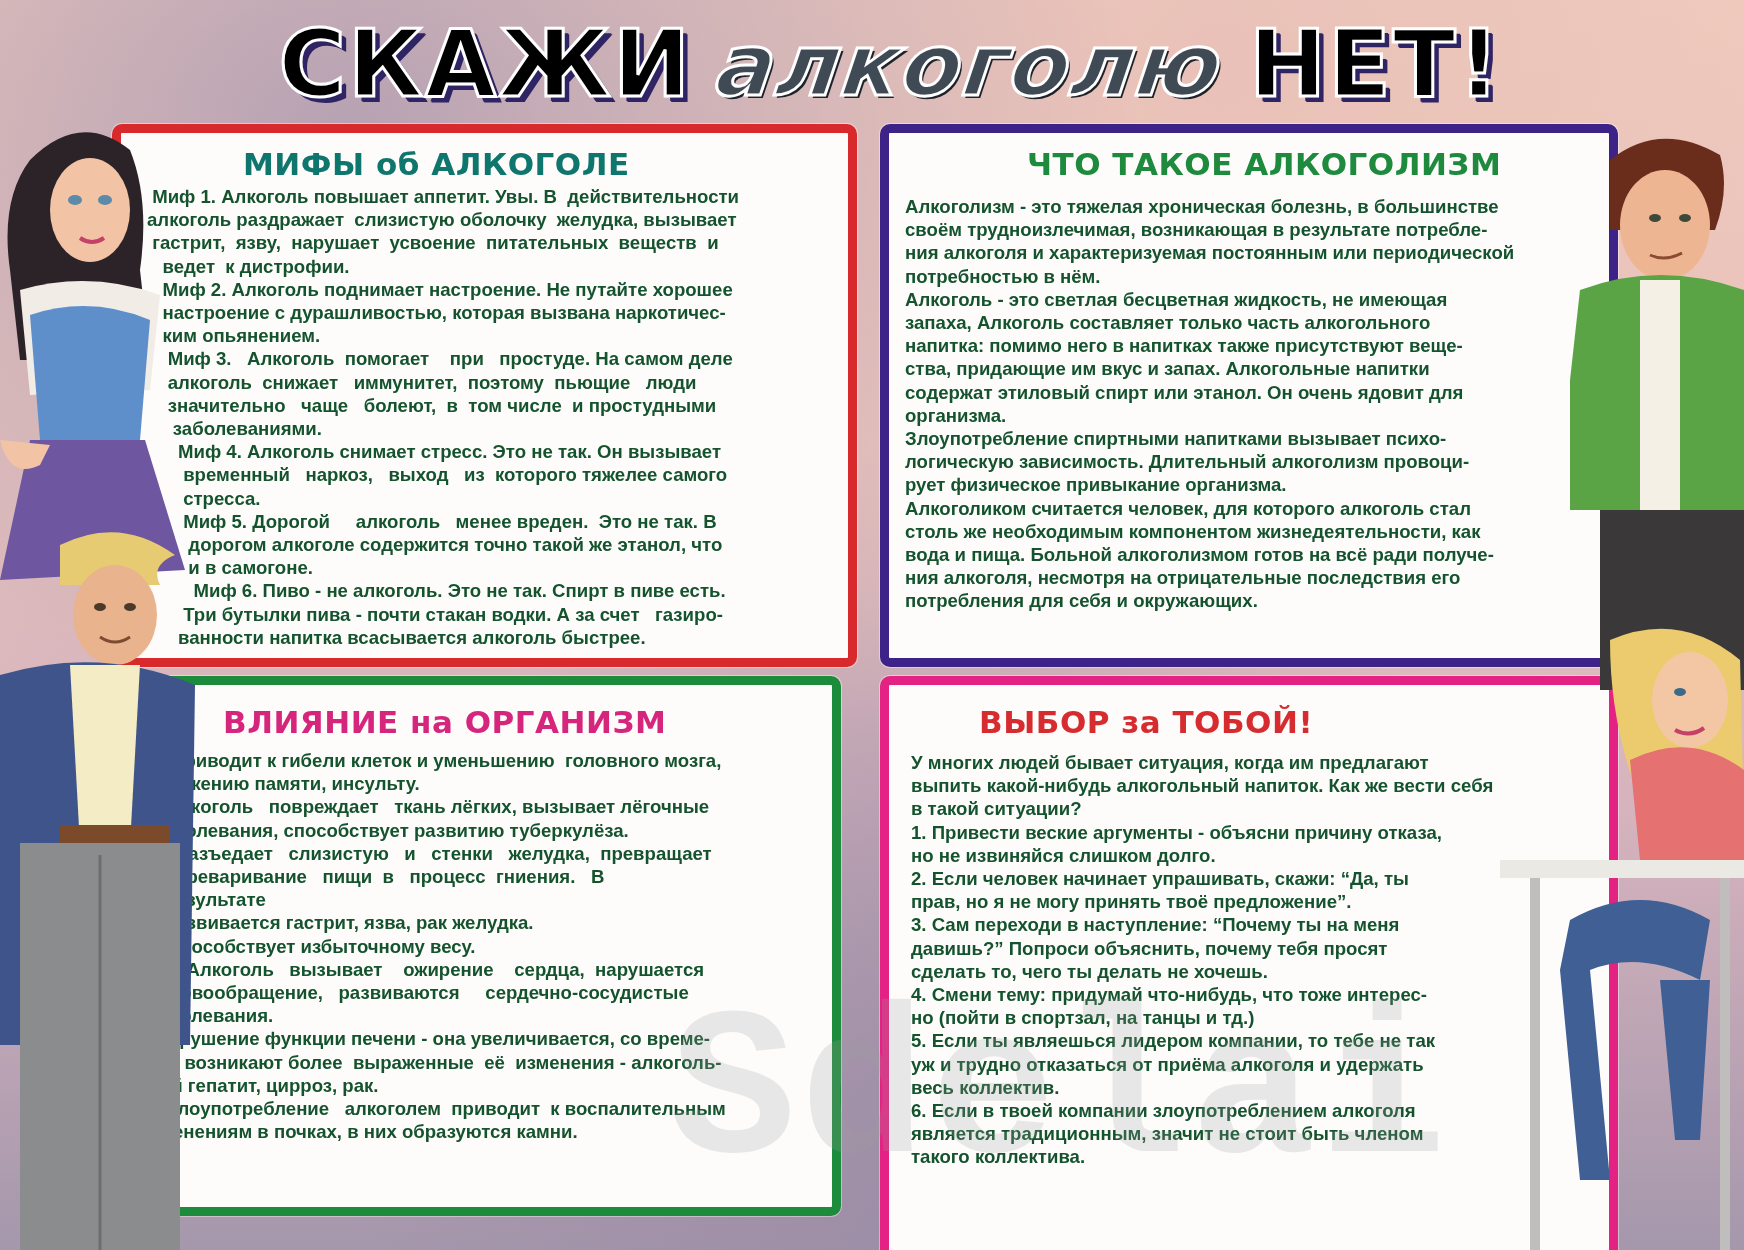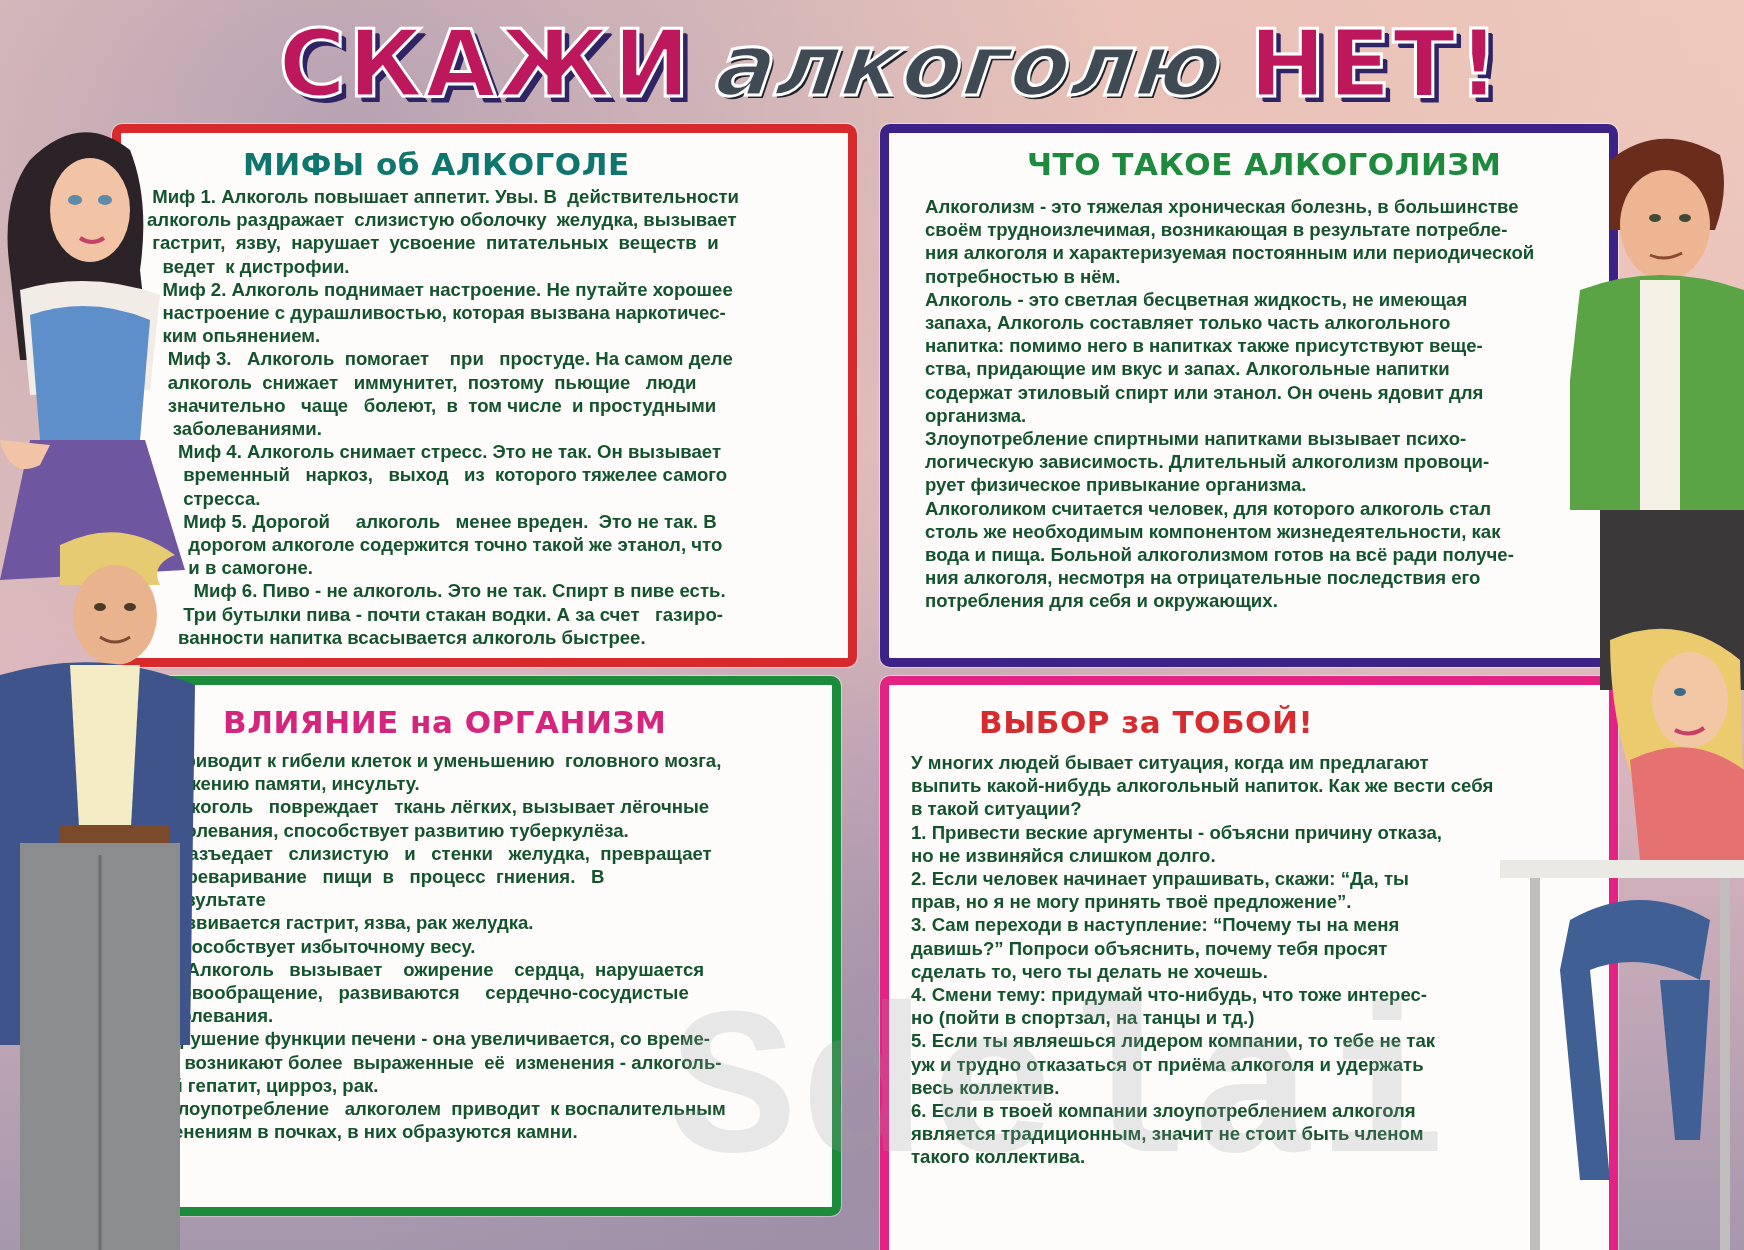--- a/index.html
+++ b/index.html
@@ -15,21 +15,21 @@
   }
 
   
   .title {
     position: absolute; left: 150px; top: 10px; width: 1480px; height: 110px;
     display: flex; align-items: center; justify-content: center; gap: 26px;
     font-family: "DejaVu Sans", sans-serif; font-weight: bold;
     font-size: 92px; line-height: 1; letter-spacing: 2px;
   }
   .title .red {
-    color: #be185d;
+    color: #000000;
     -webkit-text-stroke: 3px #ffffff;
     text-shadow: 5px 5px 0 #2f2464, 6px 6px 0 #2f2464;
   }
   .title .gray {
     color: #3f4a54; font-style: italic; font-size: 86px;
     -webkit-text-stroke: 3px #ffffff;
     text-shadow: 3px 3px 0 #1d232b;
     transform: skewX(-8deg);
   }
 
@@ -56,21 +56,21 @@
     border: 9px solid #d82a2c;
   }
   #panel-myths .heading { left: 122px; top: 16px; color: #0f766e; }
   #panel-myths .body { left: 26px; top: 52px; width: 700px; }
 
   #panel-alco {
     left: 880px; top: 124px; width: 738px; height: 543px;
     border: 9px solid #3d2387;
   }
   #panel-alco .heading { left: 138px; top: 16px; color: #1e8a3d; }
-  #panel-alco .body { left: 16px; top: 62px; width: 700px; margin-left: 20px; }
+  #panel-alco .body { left: 16px; top: 62px; width: 700px; }
 
   #panel-effects {
     left: 116px; top: 676px; width: 725px; height: 540px;
     border: 9px solid #1c8b3c;
   }
   #panel-effects .heading { left: 98px; top: 22px; color: #d6257c; }
   #panel-effects .body { left: 14px; top: 64px; width: 695px; }
 
   #panel-choice {
     left: 880px; top: 676px; width: 738px; height: 604px;

